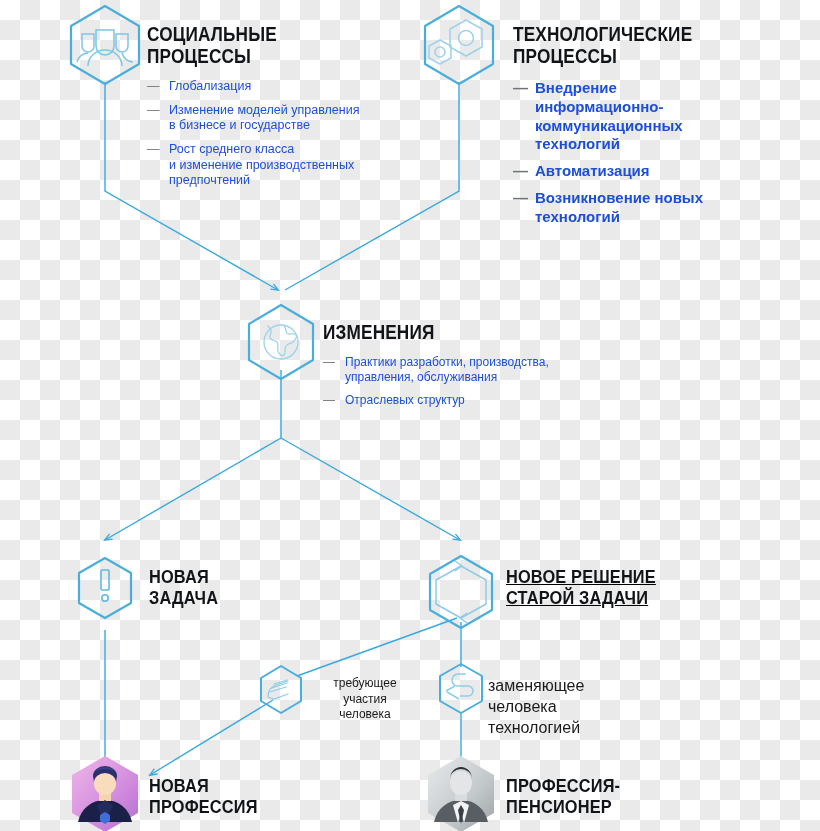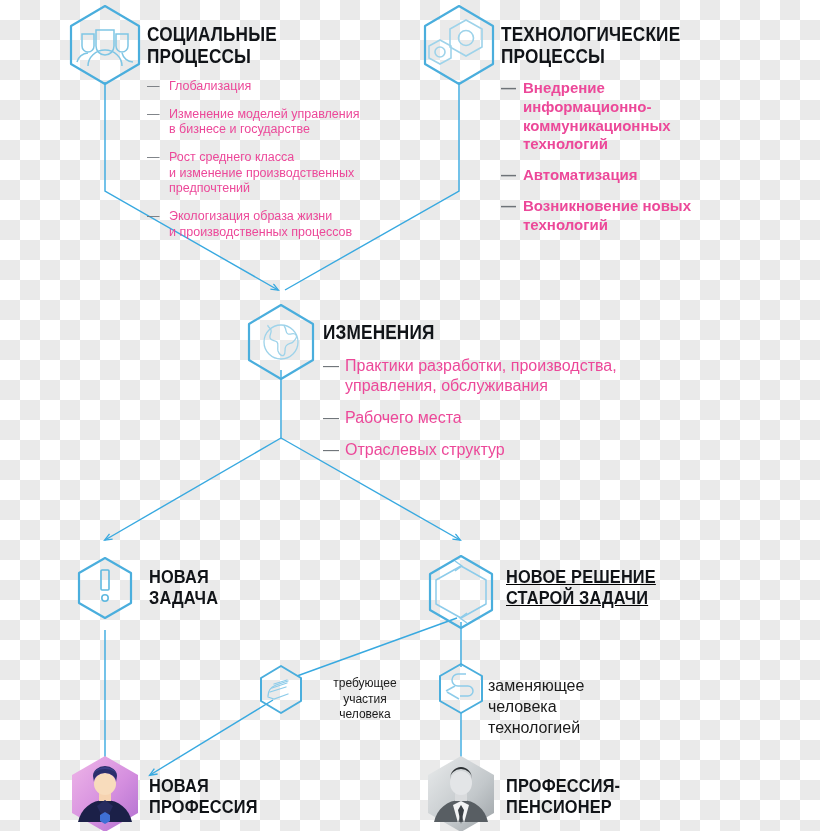--- a/index.html
+++ b/index.html
@@ -20,25 +20,24 @@
     line-height:1.08;
     transform:scaleX(0.86);
     transform-origin:left center;
     white-space:pre-line;
   }
   .abs{position:absolute;}
   .bullet-list{list-style:none;margin:0;padding:0;}
   .bullet-list li{
     position:relative;
     padding-left:22px;
-    color:#ec4899;
+    color:#1d4ed8;
     margin-bottom:8px;
     line-height:1.25;
     white-space:pre-line;
-    margin-top:12px;
   }
   .bullet-list li:before{
     content:"—";
     position:absolute;
     left:0;top:0;
     color:#6e7378;
   }
   .small-label{
     color:#1b1b1b;
     line-height:1.3;
@@ -181,44 +180,41 @@
 
 <div class="abs" style="left:147px;top:24px;width:250px;">
   <div class="node-title" style="font-size:20px;">СОЦИАЛЬНЫЕ ПРОЦЕССЫ</div>
   <ul class="bullet-list" style="margin-top:12px;font-size:12.5px;">
     <li>Глобализация</li>
     <li>Изменение моделей управления
 в бизнесе и государстве</li>
     <li>Рост среднего класса
 и изменение производственных
 предпочтений</li>
-    <li>Экологизация образа жизни
-и производственных процессов</li>
   </ul>
 </div>
 
-<div class="abs" style="left:501px;top:24px;width:300px;">
+<div class="abs" style="left:501px;top:24px;width:300px;padding-left:12px;">
   <div class="node-title" style="font-size:20px;">ТЕХНОЛОГИЧЕСКИЕ ПРОЦЕССЫ</div>
   <ul class="bullet-list" style="margin-top:12px;font-size:15px;font-weight:bold;">
     <li>Внедрение
 информационно-
 коммуникационных
 технологий</li>
     <li>Автоматизация</li>
     <li>Возникновение новых
 технологий</li>
   </ul>
 </div>
 
 <div class="abs" style="left:323px;top:322px;width:300px;">
   <div class="node-title" style="font-size:20px;">ИЗМЕНЕНИЯ</div>
-  <ul class="bullet-list" style="margin-top:11px;font-size:16px;">
+  <ul class="bullet-list" style="margin-top:11px;font-size:12px;">
     <li>Практики разработки, производства,
 управления, обслуживания</li>
-    <li>Рабочего места</li>
     <li>Отраслевых структур</li>
   </ul>
 </div>
 
 <div class="abs" style="left:149px;top:567px;width:160px;">
   <div class="node-title" style="font-size:19px;">НОВАЯ
 ЗАДАЧА</div>
 </div>
 
 <div class="abs" style="left:506px;top:567px;width:220px;text-decoration:underline;">

